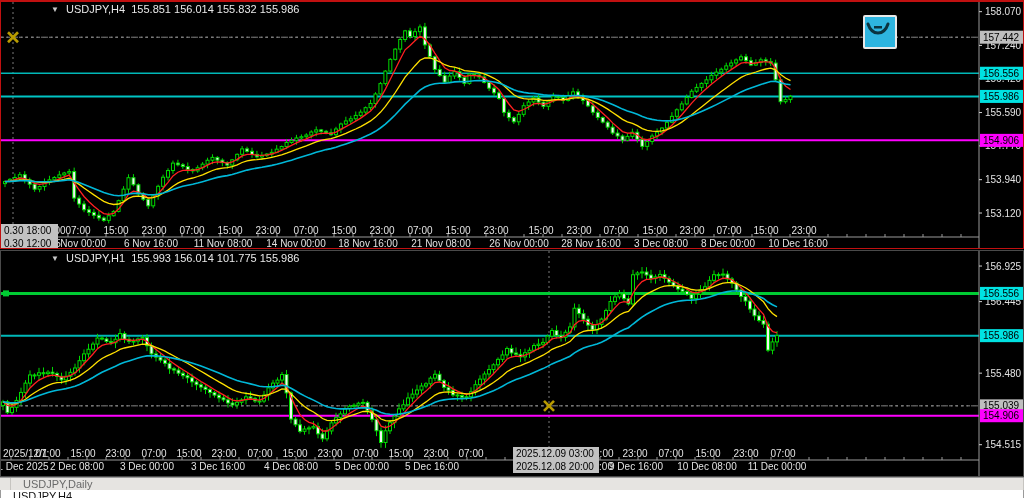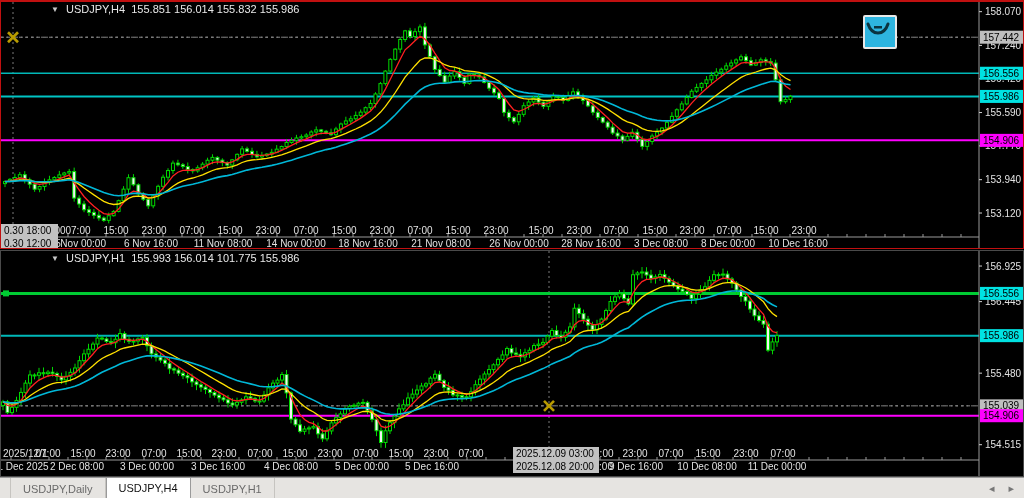--- a/index.html
+++ b/index.html
@@ -8,21 +8,21 @@
   .panel{position:absolute;left:0;width:1024px;background:#000;box-sizing:border-box;}
   #panel-h4{top:0;height:249px;border:1px solid #c01010;border-top-width:2px;}
   #panel-h1{top:250px;height:227px;border:1px solid #4a4a4a;}
   .chart-svg{position:absolute;left:0;top:0;}
   .chart-title{position:absolute;left:6px;top:1px;color:#e8e8e8;font-size:11px;
                white-space:nowrap;z-index:5;margin-left:44px;}
   .chart-title .tri{color:#c8c8c8;font-size:8px;margin-right:4px;vertical-align:1px;}
   .wm-icon{position:absolute;left:862px;top:13px;width:30px;height:30px;background:#2eb5e0;
            border:2px solid #e9e9e9;border-radius:2px;z-index:6;}
   #tabbar{position:absolute;left:0;top:477px;width:1024px;height:21px;background:#e6e4e1;
-          border-top:1px solid #9a9a9a;display:flex;align-items:stretch;font-size:11px;}
+          border-top:1px solid #9a9a9a;display:flex;align-items:stretch;font-size:11px;flex-direction:column;}
   .tab{display:flex;align-items:center;padding:0 12px;color:#6a6a6a;cursor:default;
        border-right:1px solid #c6c4c0;}
   .tab.first{margin-left:10px;border-left:1px solid #c6c4c0;}
   .tab.active{background:#ffffff;color:#111;border:1px solid #9a9a9a;border-top:none;margin-top:0;}
   .tab-spacer{flex:1;}
   .tab-arrows{display:flex;align-items:center;gap:14px;padding-right:10px;color:#777;font-size:11px;}
   .tab-arrows span{cursor:default;}
 </style>
 </head>
 <body>

